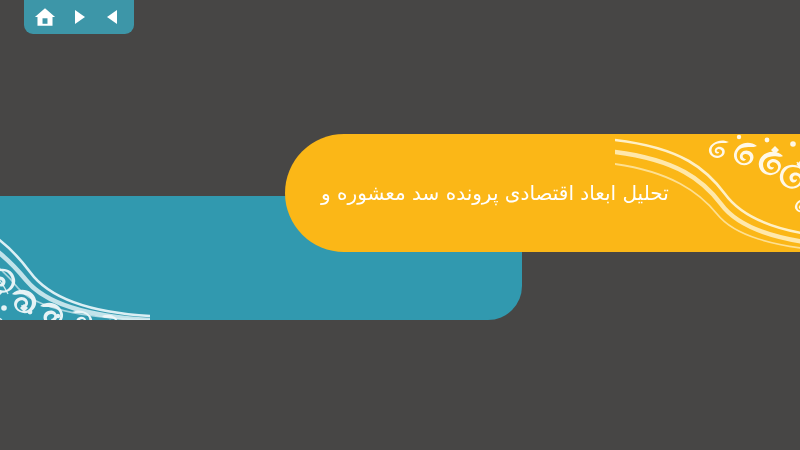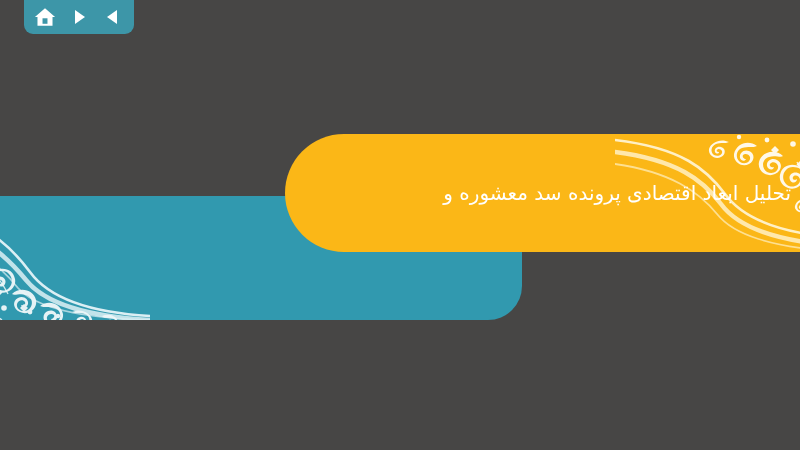--- a/index.html
+++ b/index.html
@@ -93,21 +93,21 @@
     width: 230px;
     height: 118px;
     opacity: 0.95;
     pointer-events: none;
   }
   #title-block {
     position: relative;
     z-index: 5;
     width: 470px;
     margin-right: 18px;
-    text-align: right;
+    text-align: left;
     direction: rtl;
   }
   .title-line {
     color: #ffffff;
     font-size: 20px;
     line-height: 30px;
     font-weight: normal;
     white-space: nowrap;
   }
 </style>

